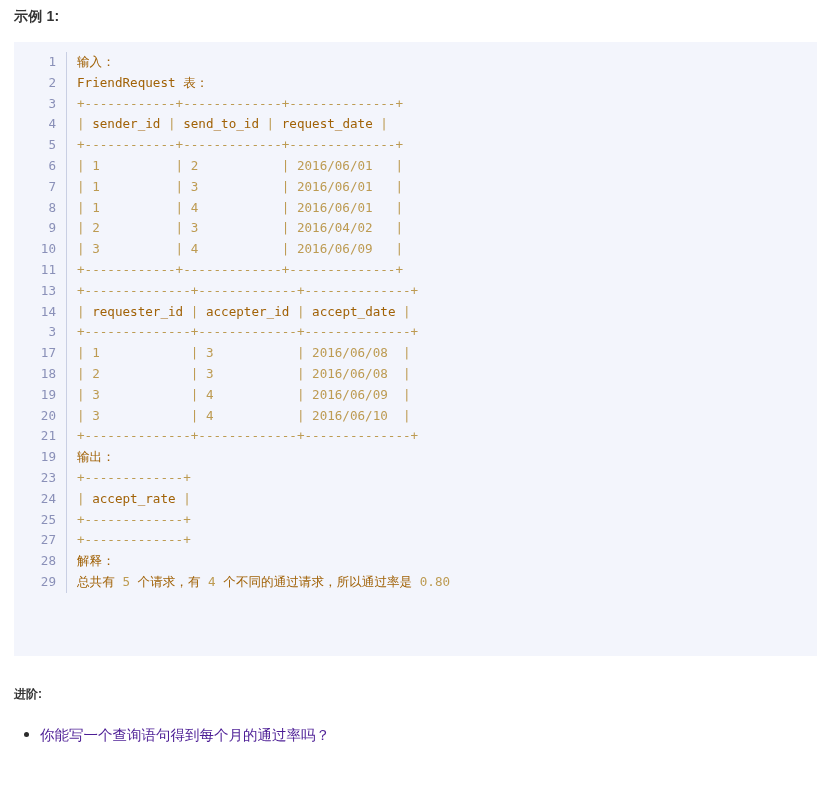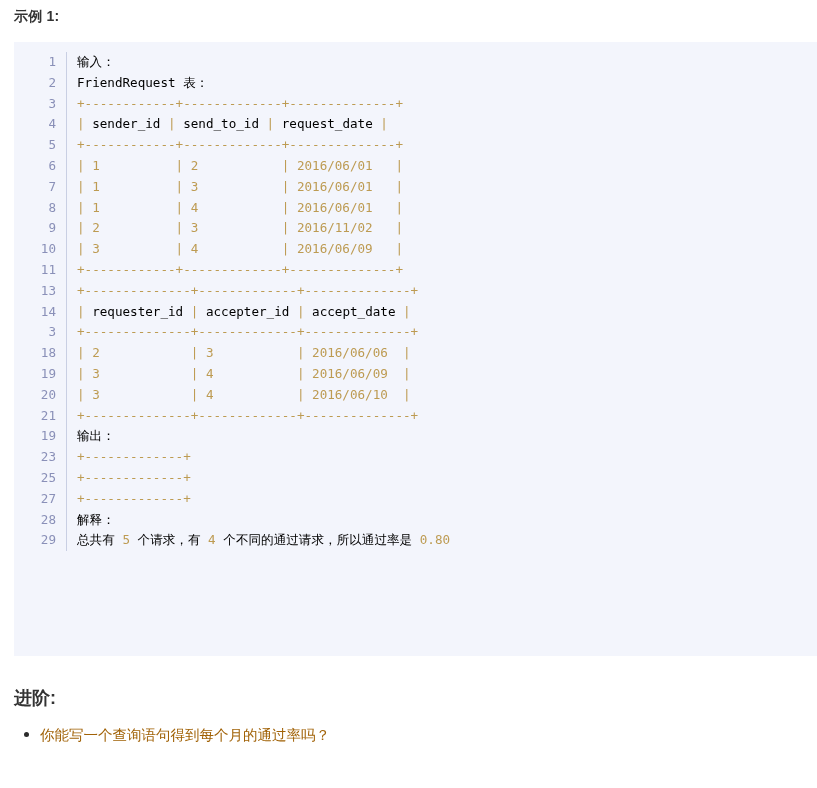--- a/index.html
+++ b/index.html
@@ -77,46 +77,46 @@
   }
   .code-text {
     flex: 1 1 auto;
     padding-left: 10px;
     color: #5c6383;
     white-space: pre;
     overflow: hidden;
   }
   .tk-punc  { color: #bd9b52; }
   .tk-num   { color: #bd9b52; }
-  .tk-plain { color: #000000; margin-top: 40px; }
+  .tk-plain { color: #a16207; margin-top: 40px; }
 
   
   .followup-heading {
     position: absolute;
     left: 14px;
     top: 686px;
-    font-size: 18px;
+    font-size: 12px;
     font-weight: bold;
     color: #333333;
     white-space: nowrap;
   }
   .followup-list {
     position: absolute;
     left: 14px;
     top: 724px;
     width: 760px;
     margin: 0;
     padding: 0 0 0 26px;
     list-style: none;
   }
   .followup-list li {
     position: relative;
     font-size: 14.5px;
     line-height: 22px;
-    color: #a16207;
+    color: #4c1d95;
     margin-bottom: 9px;
     white-space: nowrap;
   }
   .followup-list li .bullet {
     position: absolute;
     left: -16px;
     top: 8px;
     width: 5px;
     height: 5px;
     border-radius: 50%;
@@ -133,32 +133,34 @@
   <div class="codeblock">
     <div class="code-lines">
         <div class="code-line"><span class="ln">1</span><span class="gutter-rule"></span><span class="code-text"><span class="tk-plain">输入：</span></span></div>
         <div class="code-line"><span class="ln">2</span><span class="gutter-rule"></span><span class="code-text"><span class="tk-plain">FriendRequest 表：</span></span></div>
         <div class="code-line"><span class="ln">3</span><span class="gutter-rule"></span><span class="code-text"><span class="tk-punc">+------------+-------------+--------------+</span></span></div>
         <div class="code-line"><span class="ln">4</span><span class="gutter-rule"></span><span class="code-text"><span class="tk-punc">|</span><span class="tk-plain"> sender_id </span><span class="tk-punc">|</span><span class="tk-plain"> send_to_id </span><span class="tk-punc">|</span><span class="tk-plain"> request_date </span><span class="tk-punc">|</span></span></div>
         <div class="code-line"><span class="ln">5</span><span class="gutter-rule"></span><span class="code-text"><span class="tk-punc">+------------+-------------+--------------+</span></span></div>
         <div class="code-line"><span class="ln">6</span><span class="gutter-rule"></span><span class="code-text"><span class="tk-punc">| 1          | 2           | 2016/06/01   |</span></span></div>
         <div class="code-line"><span class="ln">7</span><span class="gutter-rule"></span><span class="code-text"><span class="tk-punc">| 1          | 3           | 2016/06/01   |</span></span></div>
         <div class="code-line"><span class="ln">8</span><span class="gutter-rule"></span><span class="code-text"><span class="tk-punc">| 1          | 4           | 2016/06/01   |</span></span></div>
-        <div class="code-line"><span class="ln">9</span><span class="gutter-rule"></span><span class="code-text"><span class="tk-punc">| 2          | 3           | 2016/11/02   |</span></span></div>
+        <div class="code-line"><span class="ln">9</span><span class="gutter-rule"></span><span class="code-text"><span class="tk-punc">| 2          | 3           | 2016/04/02   |</span></span></div>
         <div class="code-line"><span class="ln">10</span><span class="gutter-rule"></span><span class="code-text"><span class="tk-punc">| 3          | 4           | 2016/06/09   |</span></span></div>
         <div class="code-line"><span class="ln">11</span><span class="gutter-rule"></span><span class="code-text"><span class="tk-punc">+------------+-------------+--------------+</span></span></div>
         <div class="code-line"><span class="ln">13</span><span class="gutter-rule"></span><span class="code-text"><span class="tk-punc">+--------------+-------------+--------------+</span></span></div>
         <div class="code-line"><span class="ln">14</span><span class="gutter-rule"></span><span class="code-text"><span class="tk-punc">|</span><span class="tk-plain"> requester_id </span><span class="tk-punc">|</span><span class="tk-plain"> accepter_id </span><span class="tk-punc">|</span><span class="tk-plain"> accept_date </span><span class="tk-punc">|</span></span></div>
         <div class="code-line"><span class="ln">3</span><span class="gutter-rule"></span><span class="code-text"><span class="tk-punc">+--------------+-------------+--------------+</span></span></div>
-        <div class="code-line"><span class="ln">18</span><span class="gutter-rule"></span><span class="code-text"><span class="tk-punc">| 2            | 3           | 2016/06/06  |</span></span></div>
+        <div class="code-line"><span class="ln">17</span><span class="gutter-rule"></span><span class="code-text"><span class="tk-punc">| 1            | 3           | 2016/06/08  |</span></span></div>
+        <div class="code-line"><span class="ln">18</span><span class="gutter-rule"></span><span class="code-text"><span class="tk-punc">| 2            | 3           | 2016/06/08  |</span></span></div>
         <div class="code-line"><span class="ln">19</span><span class="gutter-rule"></span><span class="code-text"><span class="tk-punc">| 3            | 4           | 2016/06/09  |</span></span></div>
         <div class="code-line"><span class="ln">20</span><span class="gutter-rule"></span><span class="code-text"><span class="tk-punc">| 3            | 4           | 2016/06/10  |</span></span></div>
         <div class="code-line"><span class="ln">21</span><span class="gutter-rule"></span><span class="code-text"><span class="tk-punc">+--------------+-------------+--------------+</span></span></div>
         <div class="code-line"><span class="ln">19</span><span class="gutter-rule"></span><span class="code-text"><span class="tk-plain">输出：</span></span></div>
         <div class="code-line"><span class="ln">23</span><span class="gutter-rule"></span><span class="code-text"><span class="tk-punc">+-------------+</span></span></div>
+        <div class="code-line"><span class="ln">24</span><span class="gutter-rule"></span><span class="code-text"><span class="tk-punc">|</span><span class="tk-plain"> accept_rate </span><span class="tk-punc">|</span></span></div>
         <div class="code-line"><span class="ln">25</span><span class="gutter-rule"></span><span class="code-text"><span class="tk-punc">+-------------+</span></span></div>
         <div class="code-line"><span class="ln">27</span><span class="gutter-rule"></span><span class="code-text"><span class="tk-punc">+-------------+</span></span></div>
         <div class="code-line"><span class="ln">28</span><span class="gutter-rule"></span><span class="code-text"><span class="tk-plain">解释：</span></span></div>
         <div class="code-line"><span class="ln">29</span><span class="gutter-rule"></span><span class="code-text"><span class="tk-plain">总共有 </span><span class="tk-num">5</span><span class="tk-plain"> 个请求，有 </span><span class="tk-num">4</span><span class="tk-plain"> 个不同的通过请求，所以通过率是 </span><span class="tk-num">0.80</span></span></div>
       </div>
   </div>
 
   <div class="followup-heading">进阶:</div>
 
   <ul class="followup-list">

